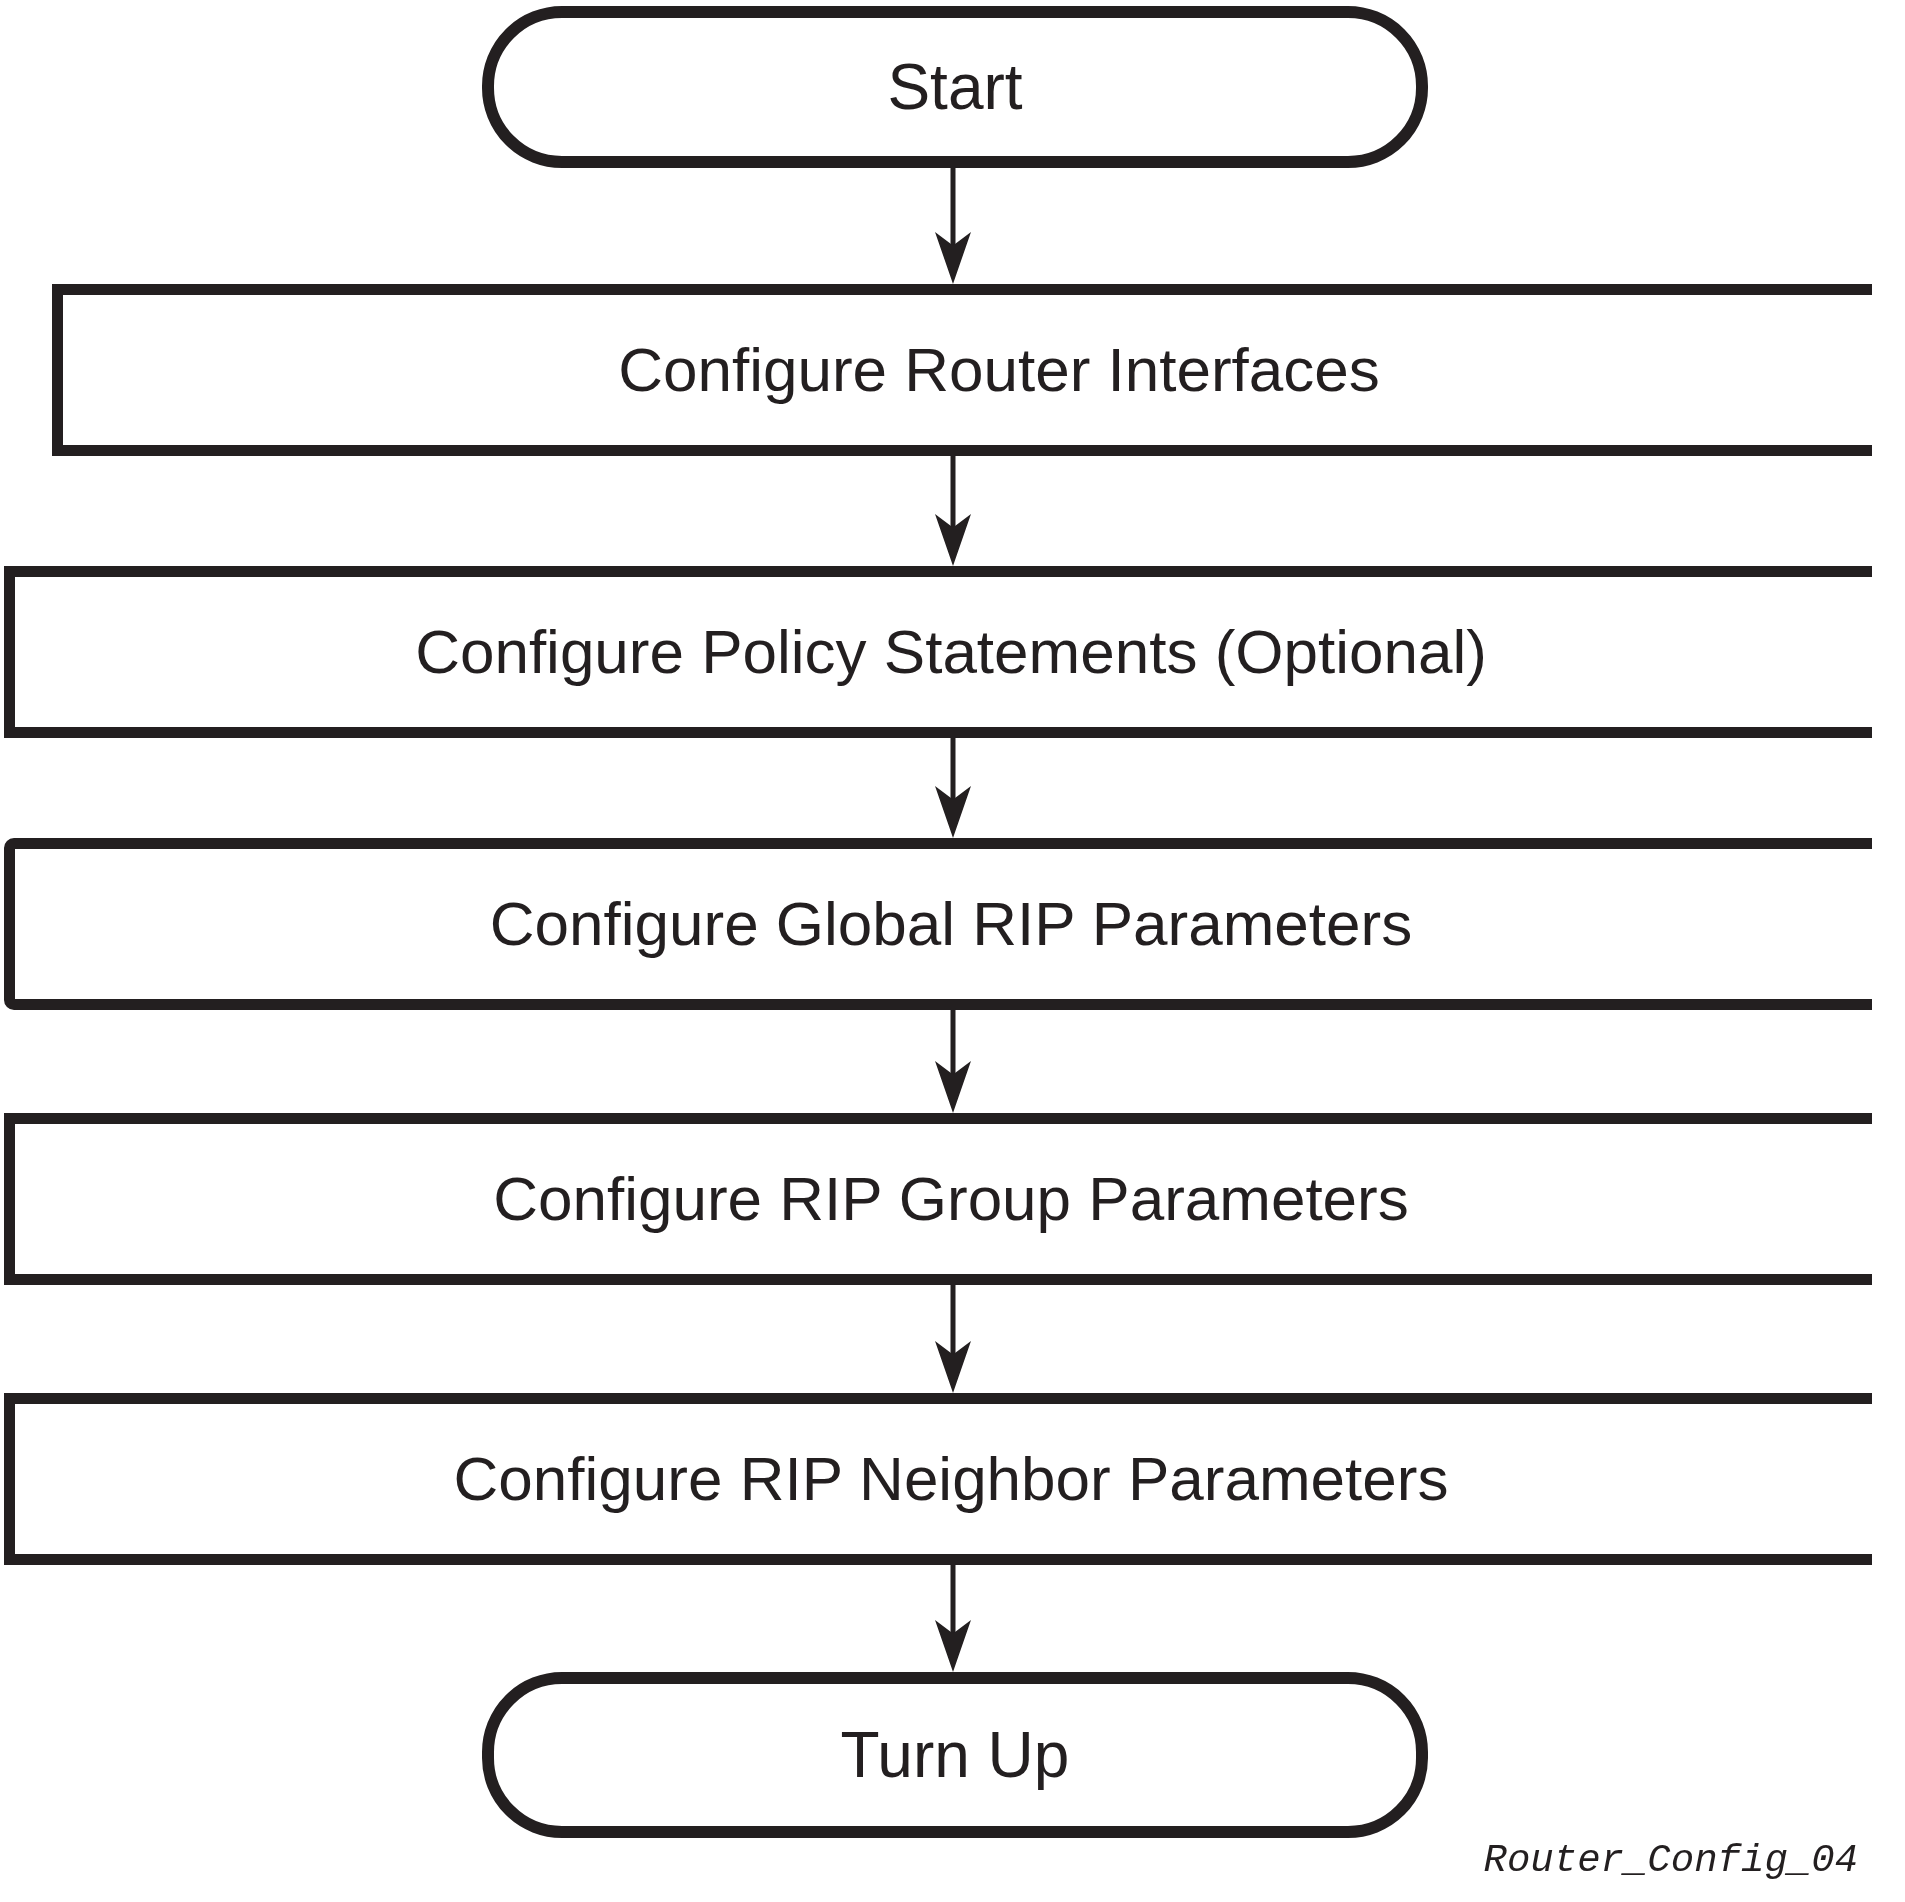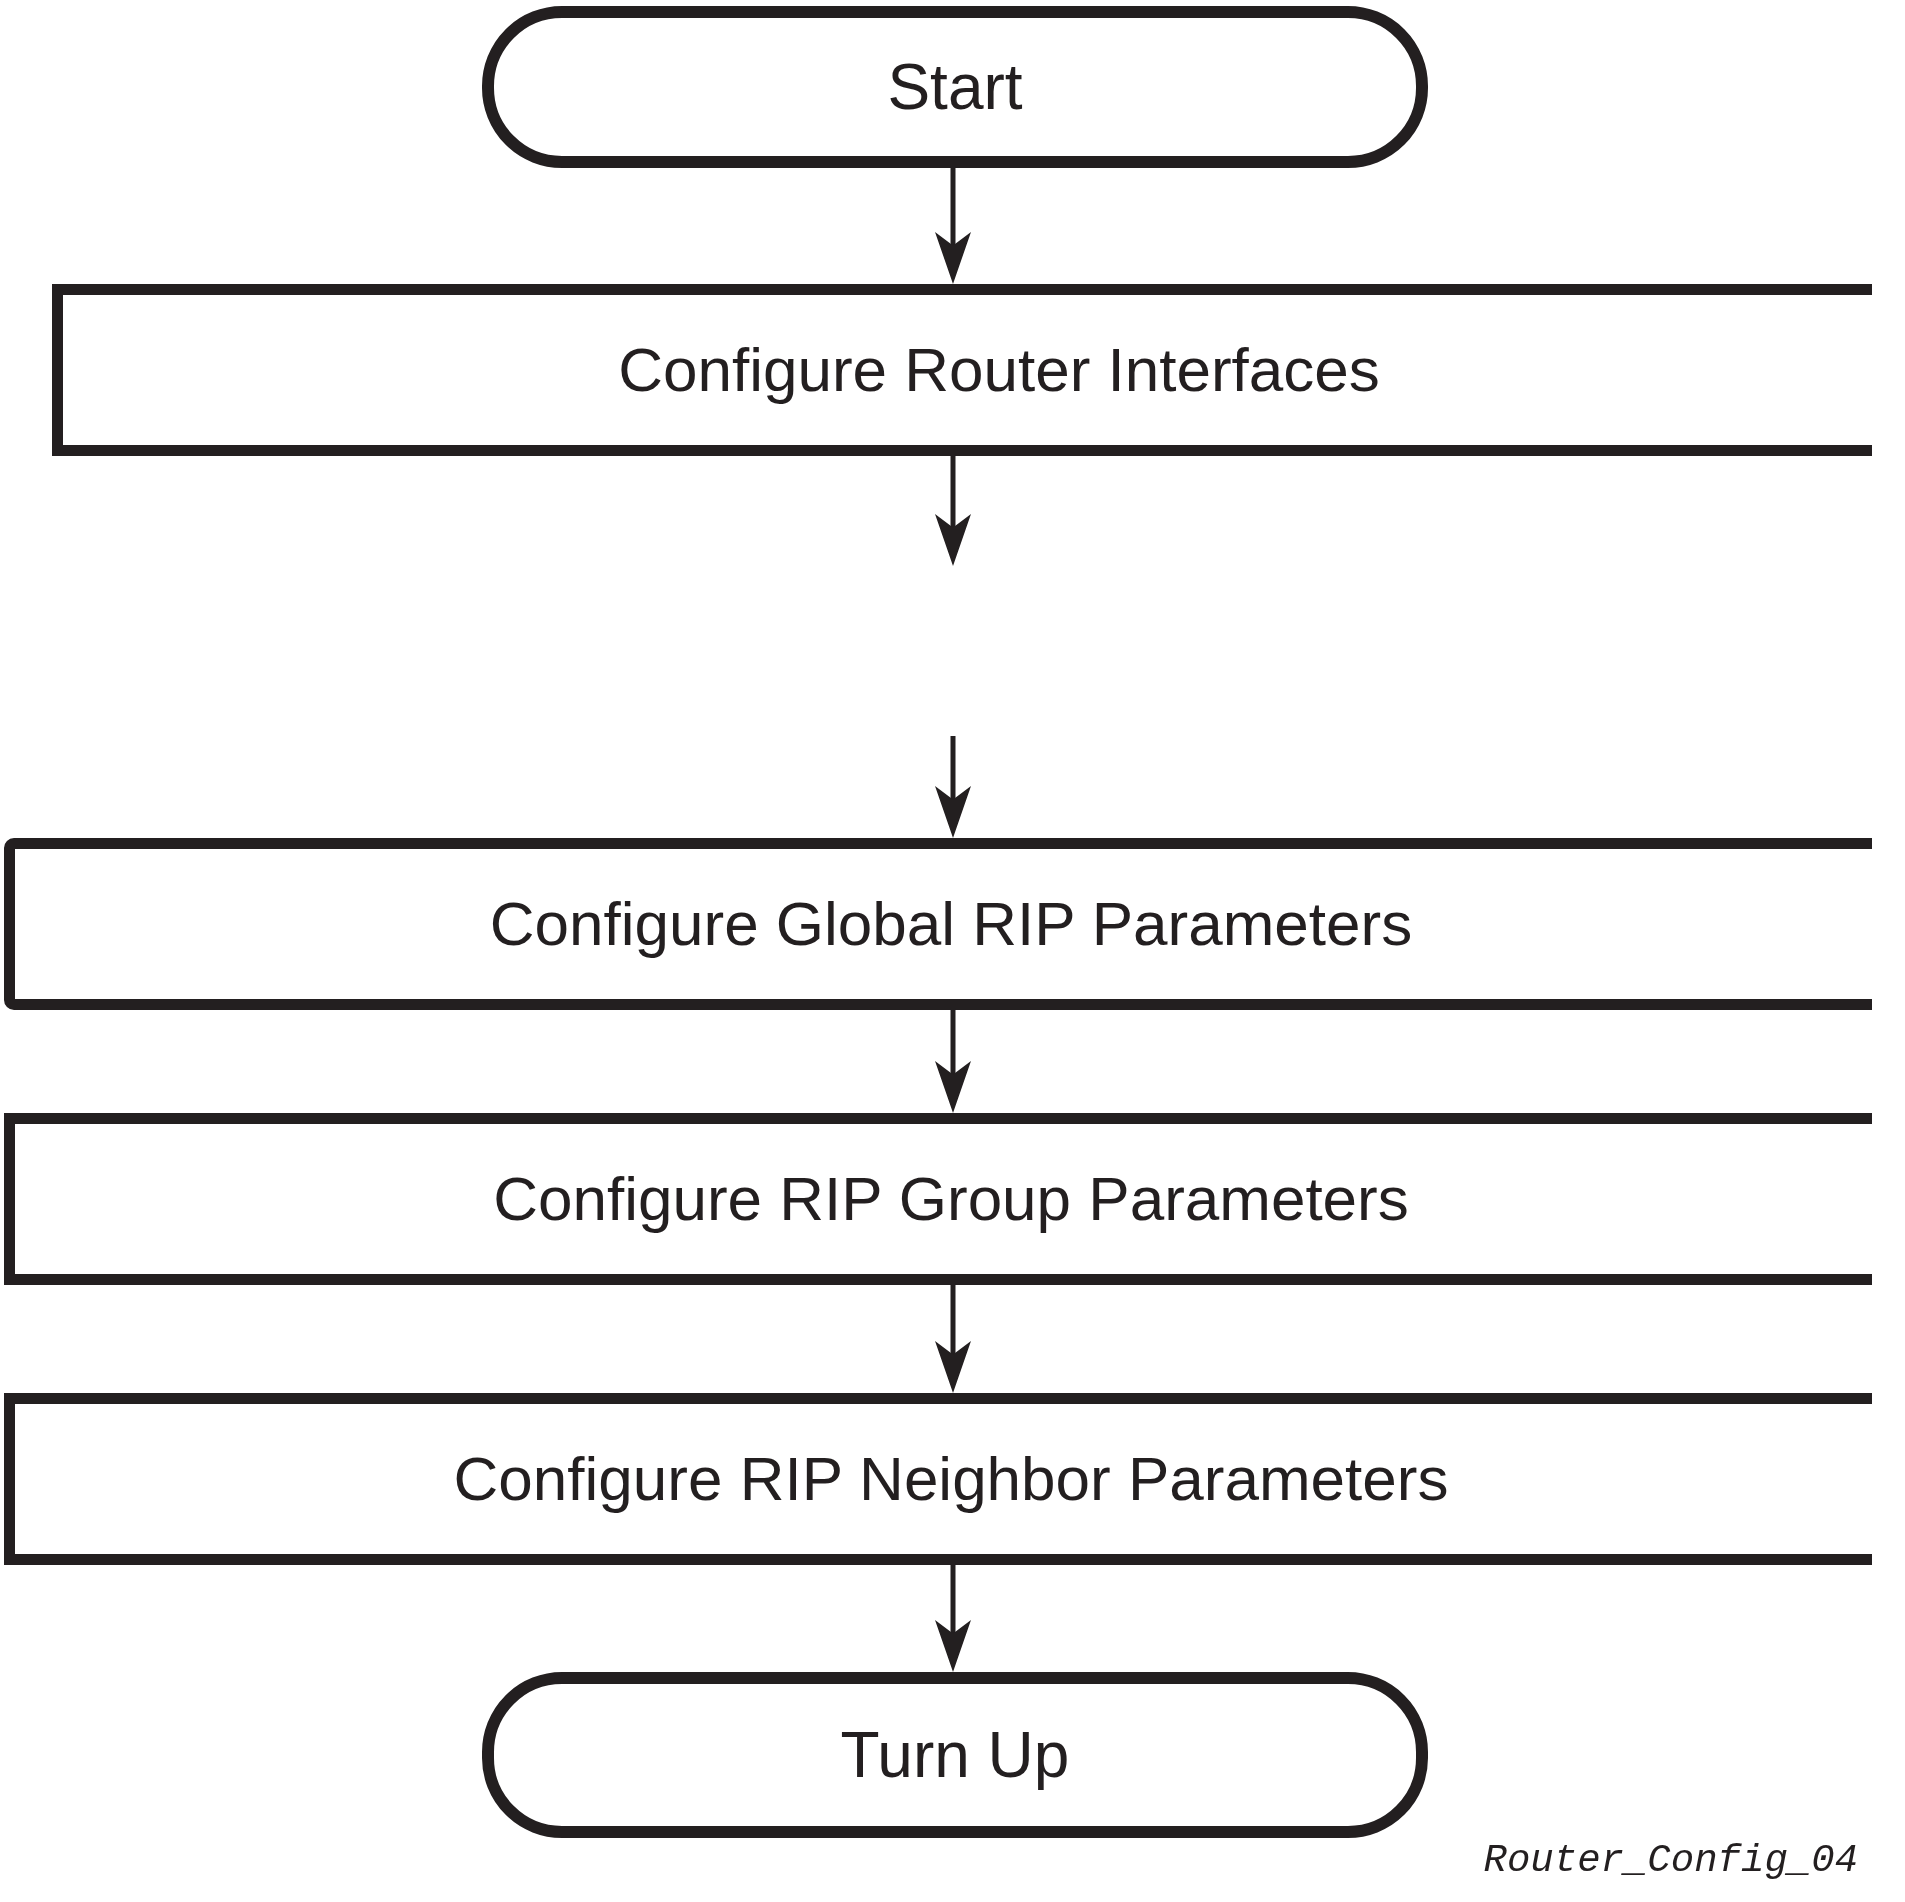--- a/index.html
+++ b/index.html
@@ -120,20 +120,23 @@
 
   <div class="step-box" id="step-1">
     <span class="label">Configure Router Interfaces</span>
   </div>
 
   <div class="arrow" id="arrow-2">
     <div class="stem"></div>
     <div class="head"></div>
   </div>
 
+  <div class="step-box" id="step-2">
+    <span class="label">Configure Policy Statements (Optional)</span>
+  </div>
 
   <div class="arrow" id="arrow-3">
     <div class="stem"></div>
     <div class="head"></div>
   </div>
 
   <div class="step-box" id="step-3">
     <span class="label">Configure Global RIP Parameters</span>
   </div>
 

